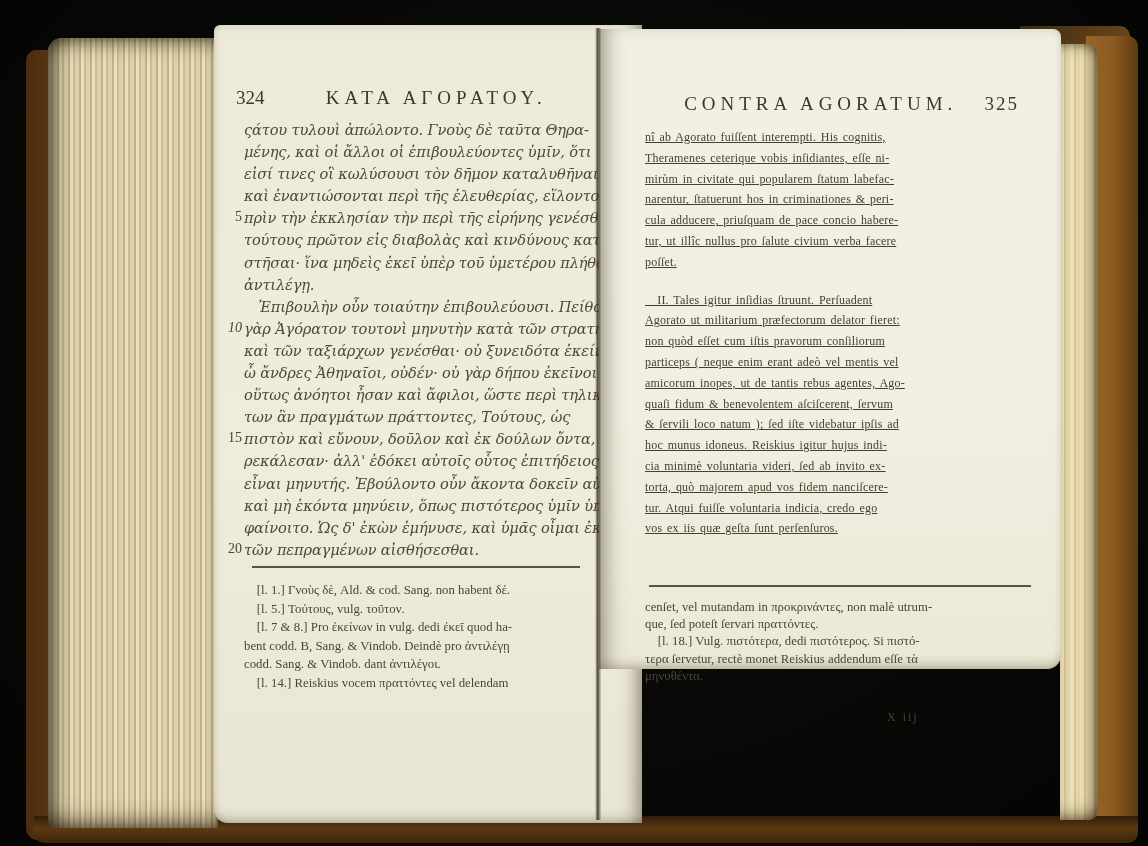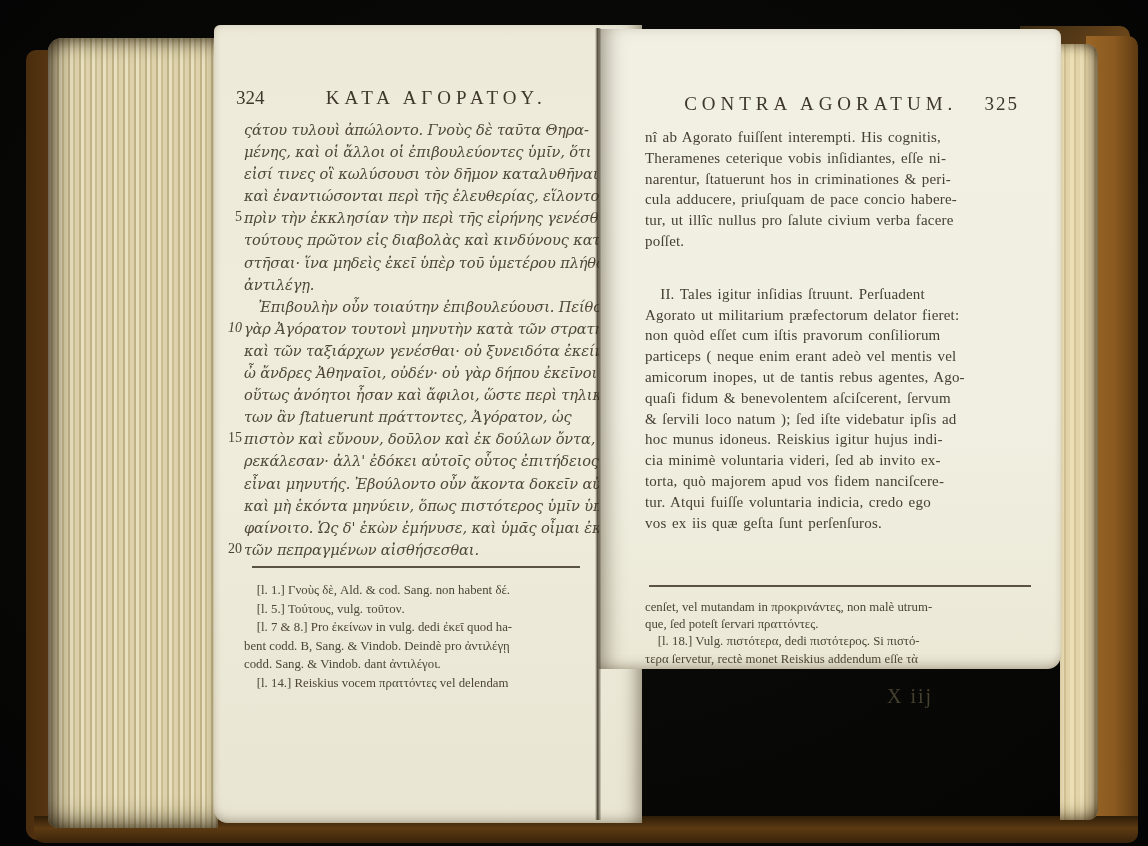--- a/index.html
+++ b/index.html
@@ -67,35 +67,35 @@
   .greek-body{position:absolute;left:30px;top:94px;width:342px;}
   .greek-line{height:22.1px;line-height:22.1px;white-space:nowrap;
     font-family:"DejaVu Serif",serif;font-style:italic;font-size:14.6px;
     color:#4e4839;letter-spacing:-0.15px;}
   .margin-numbers span{position:absolute;left:10px;width:18px;text-align:right;
     font-size:14px;color:#4a4436;}
   .mn-5{top:184px;} .mn-10{top:295px;font-style:italic;} .mn-15{top:405px;} .mn-20{top:516px;}
 
   .latin-body{position:absolute;left:46px;top:98px;width:386px;}
   .latin-line{height:20.8px;line-height:20.8px;white-space:nowrap;
-    font-size:15px;color:#464031;letter-spacing:.2px;word-spacing:1.5px;}
-  .para2{margin-top:32px;}
+    font-size:12px;color:#464031;letter-spacing:.2px;word-spacing:1.5px;text-decoration:underline;}
+  .para2{margin-top:17px;}
 
   .fn-rule{position:absolute;height:2px;background:#5a5341;}
   .rule-left{left:38px;top:541px;width:328px;}
   .rule-right{left:50px;top:556px;width:382px;}
 
   .footnotes{position:absolute;}
   .fn-left{left:30px;top:556px;width:348px;}
   .fn-right{left:46px;top:570px;width:396px;}
   .fn-line{white-space:nowrap;font-size:12.8px;color:#4c4636;}
   .fn-left .fn-line{height:18.5px;line-height:18.5px;}
   .fn-right .fn-line{height:17.2px;line-height:17.2px;}
 
-  .signature{position:absolute;left:288px;top:656px;font-size:20px;
+  .signature{position:absolute;left:288px;top:681px;font-size:12px;
     letter-spacing:2px;color:#46402f;text-align:center;}
 </style>
 </head>
 <body>
 
 <div class="scene">
 
   <div class="cover-left"></div>
   <div class="cover-topright"></div>
   <div class="cover-right"></div>
@@ -125,21 +125,21 @@
         <div class="greek-line">καὶ ἐναντιώσονται περὶ τῆς ἐλευθερίας, εἵλοντο,</div>
         <div class="greek-line">πρὶν τὴν ἐκκλησίαν τὴν περὶ τῆς εἰρήνης γενέσθαι,</div>
         <div class="greek-line">τούτους πρῶτον εἰς διαβολὰς καὶ κινδύνους κατα-</div>
         <div class="greek-line">στῆσαι· ἵνα μηδεὶς ἐκεῖ ὑπὲρ τοῦ ὑμετέρου πλήθους</div>
         <div class="greek-line">ἀντιλέγῃ.</div>
         <div class="greek-line"> Ἐπιβουλὴν οὖν τοιαύτην ἐπιβουλεύουσι. Πείθουσι</div>
         <div class="greek-line">γὰρ Ἀγόρατον τουτονὶ μηνυτὴν κατὰ τῶν στρατηγῶν</div>
         <div class="greek-line">καὶ τῶν ταξιάρχων γενέσθαι· οὐ ξυνειδότα ἐκείνοις,</div>
         <div class="greek-line">ὦ ἄνδρες Ἀθηναῖοι, οὐδέν· οὐ γὰρ δήπου ἐκεῖνοι</div>
         <div class="greek-line">οὕτως ἀνόητοι ἦσαν καὶ ἄφιλοι, ὥστε περὶ τηλικού-</div>
-        <div class="greek-line">των ἂν ſtatuerunt πράττοντες, Ἀγόρατον, ὡς</div>
+        <div class="greek-line">των ἂν πραγμάτων πράττοντες, Τούτους, ὡς</div>
         <div class="greek-line">πιστὸν καὶ εὔνουν, δοῦλον καὶ ἐκ δούλων ὄντα, πα-</div>
         <div class="greek-line">ρεκάλεσαν· ἀλλ' ἐδόκει αὐτοῖς οὗτος ἐπιτήδειος</div>
         <div class="greek-line">εἶναι μηνυτής. Ἐβούλοντο οὖν ἄκοντα δοκεῖν αὐτὸν</div>
         <div class="greek-line">καὶ μὴ ἑκόντα μηνύειν, ὅπως πιστότερος ὑμῖν ὑπο-</div>
         <div class="greek-line">φαίνοιτο. Ὡς δ' ἑκὼν ἐμήνυσε, καὶ ὑμᾶς οἶμαι ἐκ</div>
         <div class="greek-line">τῶν πεπραγμένων αἰσθήσεσθαι.</div>
       </div>
 
     <div class="fn-rule rule-left"></div>
 
@@ -157,20 +157,21 @@
 
     <div class="running-header rh-right">
       <span class="rh-title">CONTRA AGORATUM.</span>
       <span class="rh-num">325</span>
     </div>
 
     <div class="latin-body">
       <div class="para1">
           <div class="latin-line">nî ab Agorato fuiſſent interempti. His cognitis,</div>
           <div class="latin-line">Theramenes ceterique vobis inſidiantes, eſſe ni-</div>
+          <div class="latin-line">mirùm in civitate qui popularem ſtatum labefac-</div>
           <div class="latin-line">narentur, ſtatuerunt hos in criminationes &amp; peri-</div>
           <div class="latin-line">cula adducere, priuſquam de pace concio habere-</div>
           <div class="latin-line">tur, ut illîc nullus pro ſalute civium verba facere</div>
           <div class="latin-line">poſſet.</div>
         </div>
       <div class="para2">
           <div class="latin-line"> II. Tales igitur inſidias ſtruunt. Perſuadent</div>
           <div class="latin-line">Agorato ut militarium præfectorum delator fieret:</div>
           <div class="latin-line">non quòd eſſet cum iſtis pravorum conſiliorum</div>
           <div class="latin-line">particeps ( neque enim erant adeò vel mentis vel</div>
@@ -185,19 +186,20 @@
         </div>
     </div>
 
     <div class="fn-rule rule-right"></div>
 
     <div class="footnotes fn-right">
         <div class="fn-line">cenſet, vel mutandam in προκρινάντες, non malè utrum-</div>
         <div class="fn-line">que, ſed poteſt ſervari πραττόντες.</div>
         <div class="fn-line"> [l. 18.] Vulg. πιστότερα, dedi πιστότερος. Si πιστό-</div>
         <div class="fn-line">τερα ſervetur, rectè monet Reiskius addendum eſſe τὰ</div>
+        <div class="fn-line">μηνυθέντα.</div>
       </div>
 
     <div class="signature">X iij</div>
   </div>
 
   <div class="gutter"></div>
 </div>
 
 </body></html>

